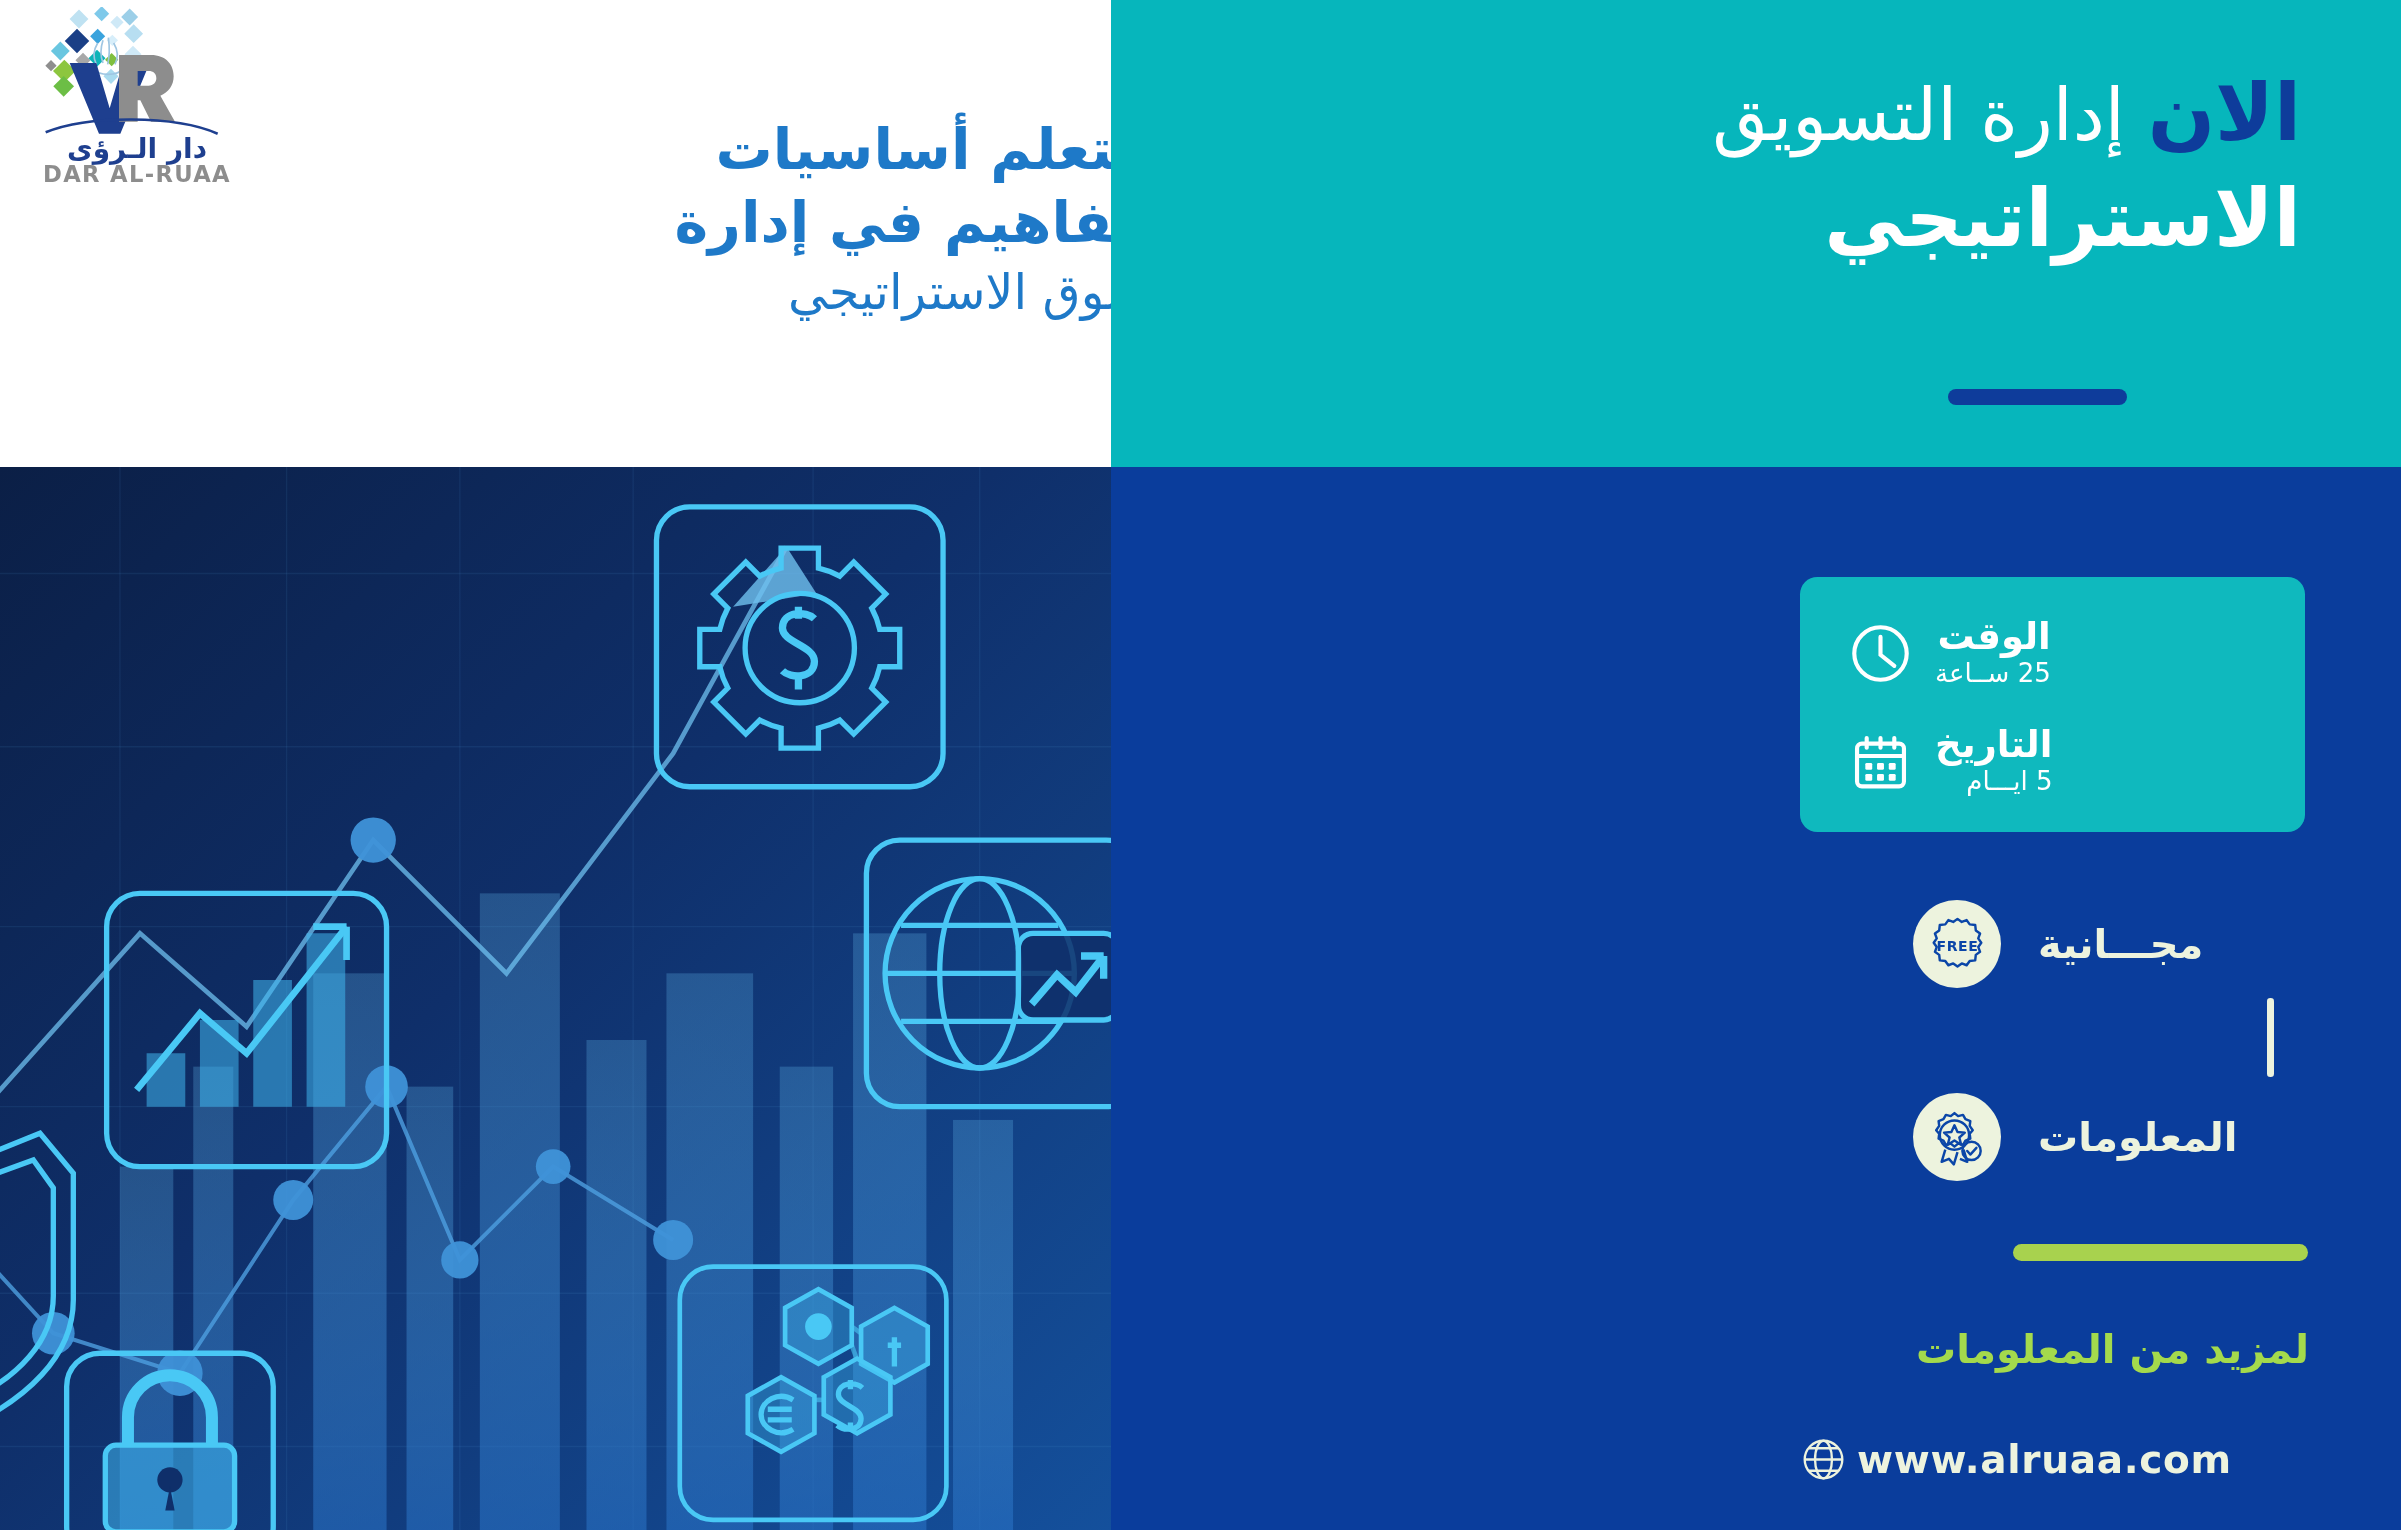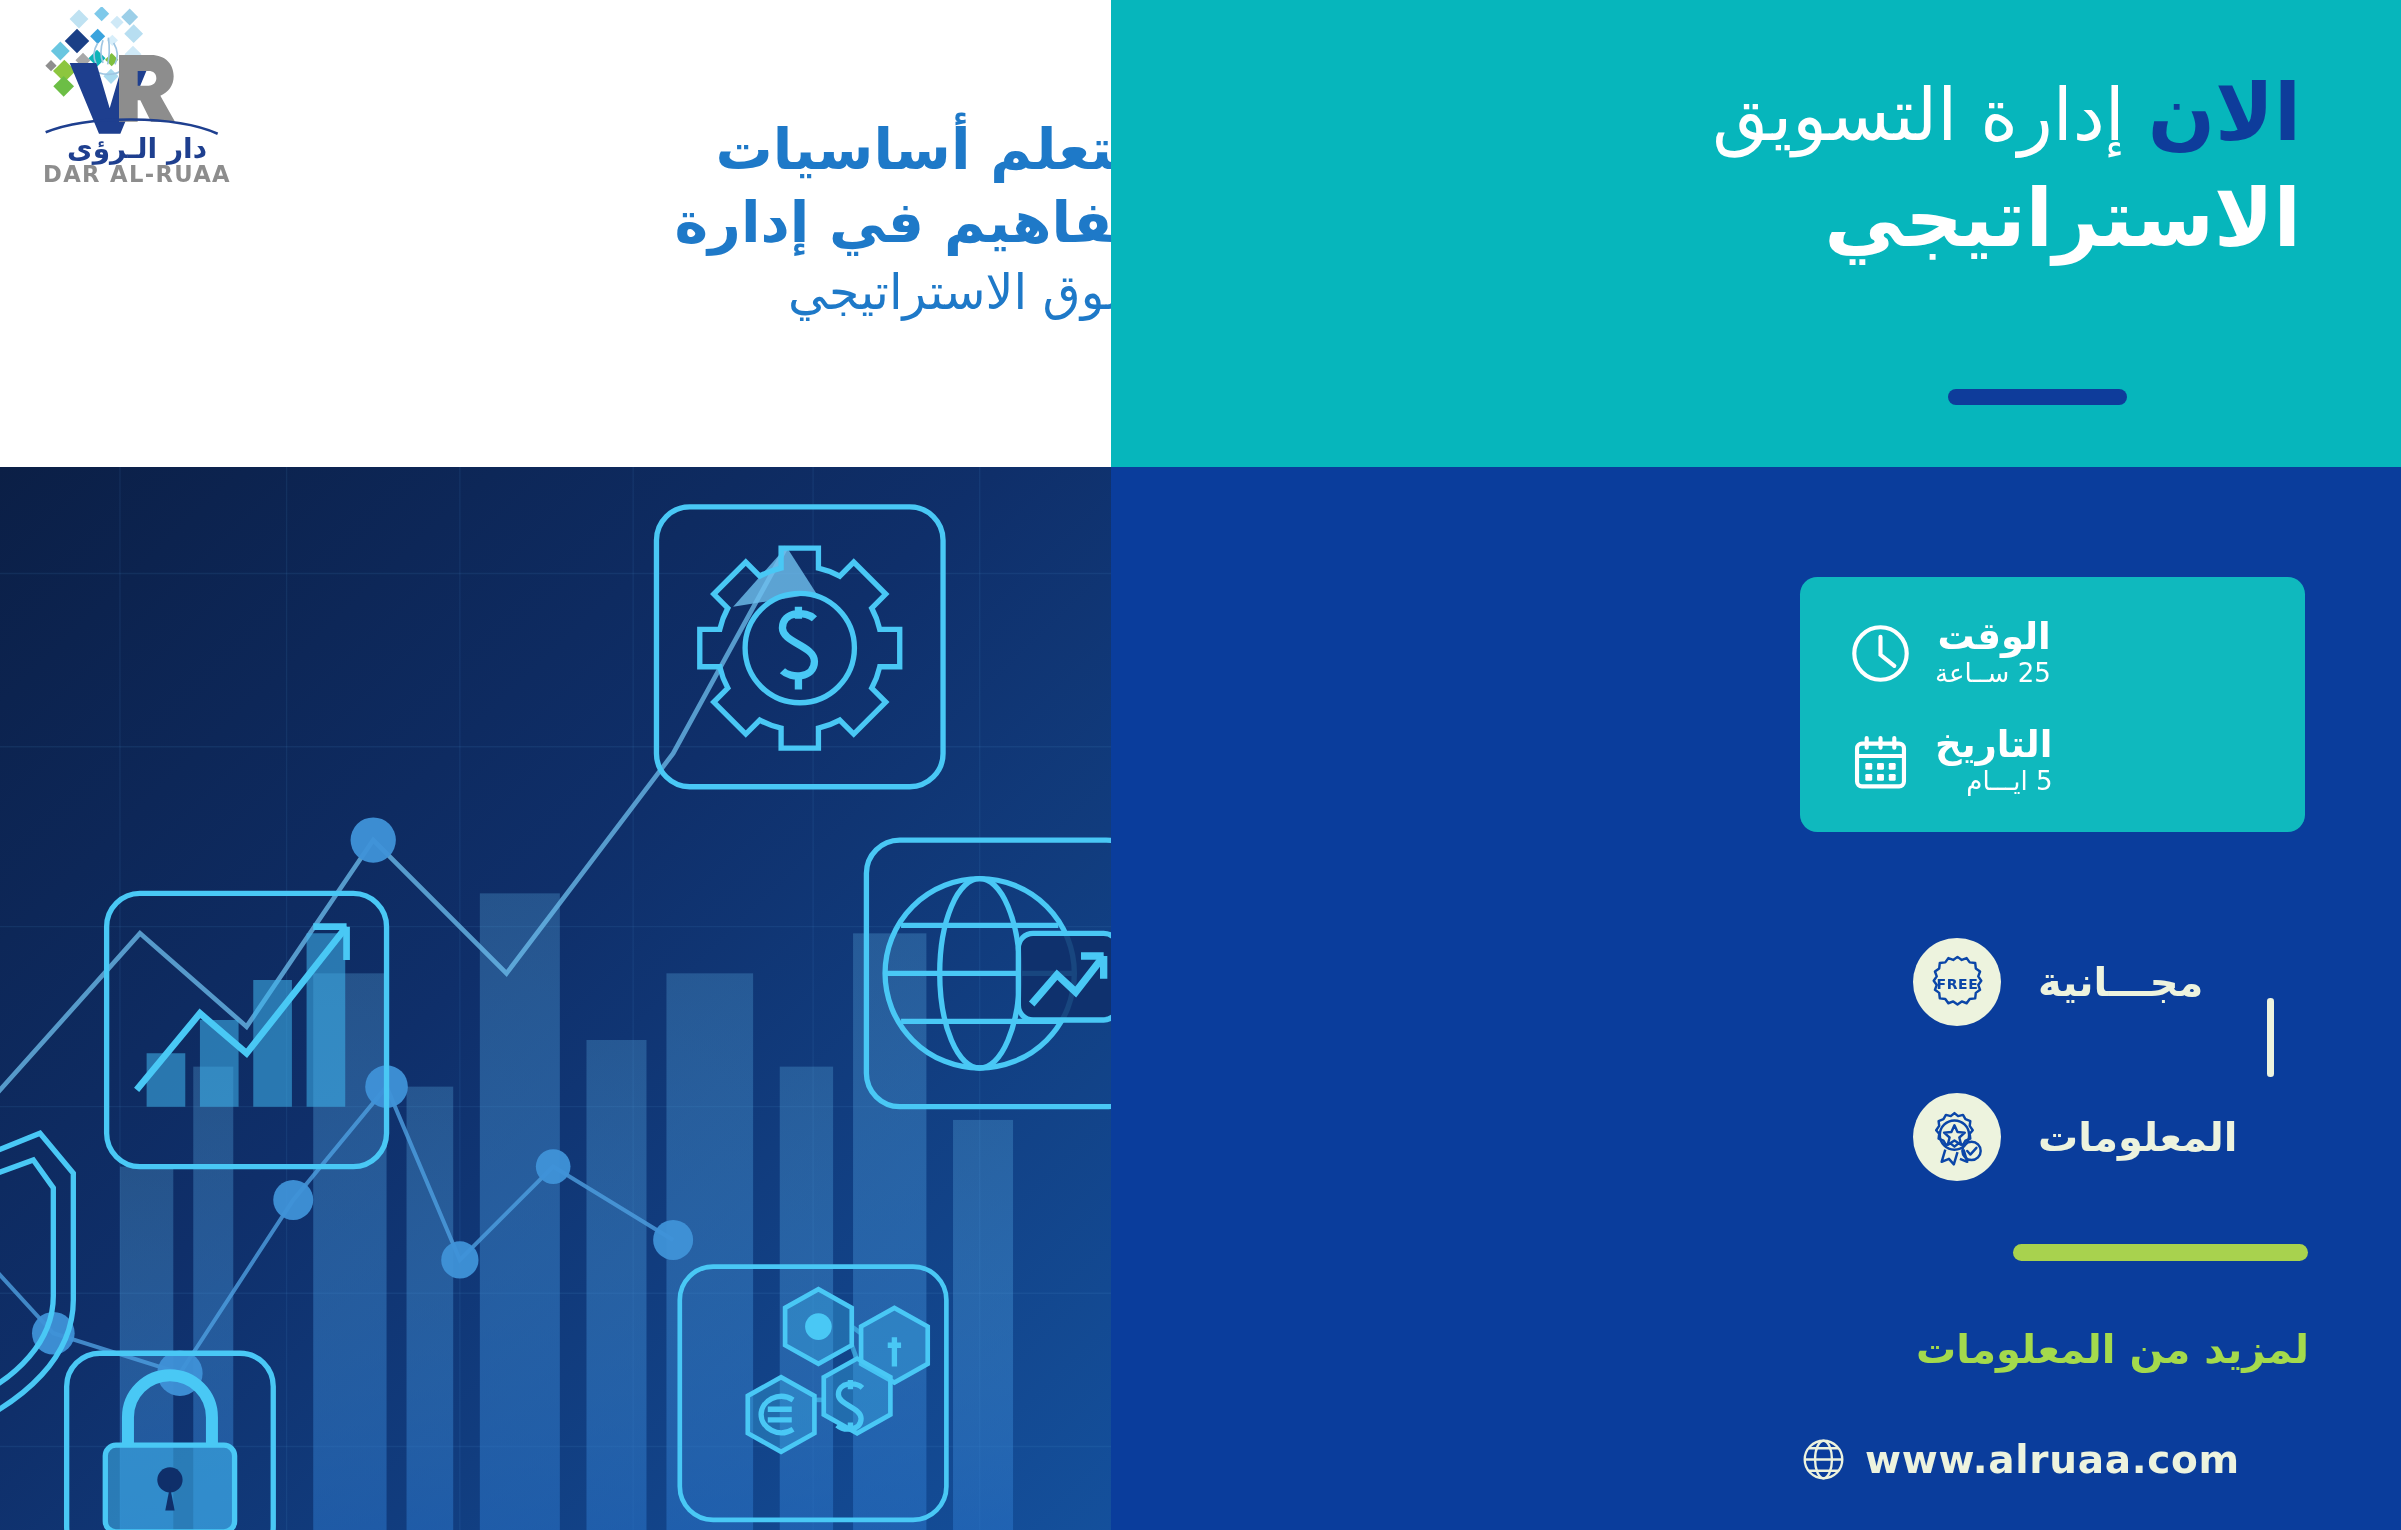--- a/index.html
+++ b/index.html
@@ -48,21 +48,21 @@
               justify-content:flex-start; gap:20px; }
   .info-icon { width:69px; height:69px; flex:0 0 69px; }
   .info-icon svg { width:100%; height:100%; display:block; }
   .info-text { text-align:right; direction:rtl; color:#FFFFFF; }
   .info-label { font-size:37px; font-weight:bold; line-height:1.05; }
   .info-value { font-size:26px; font-weight:normal; line-height:1.2; margin-top:1.3px; }
 
   
   .feat { position:absolute; display:flex; flex-direction:row-reverse;
           align-items:center; gap:37px; }
-  .feat-free { left:1913px; top:938px; }
+  .feat-free { left:1913px; top:900px; }
   .feat-cert { left:1913px; top:1093px; }
   .badge { width:88px; height:88px; flex:0 0 88px; border-radius:50%;
            background:#EDF3DE; display:flex; align-items:center; justify-content:center; }
   .badge svg { width:61px; height:61px; display:block; }
   .feat-label { font-size:40px; font-weight:bold; color:#EDF3DE;
                 direction:rtl; white-space:nowrap; }
   .feat-divider { position:absolute; left:2267px; top:998px; width:6.7px; height:79px;
                   background:#EDF3DE; border-radius:3.3px; }
 
   
@@ -70,21 +70,21 @@
                 background:#A8D24E; border-radius:8.7px; }
 
   
   .more-info { position:absolute; left:1800px; top:1326px; width:509px;
                text-align:right; direction:rtl; color:#A4DA4C;
                font-size:40px; font-weight:bold; }
 
   
   .site { position:absolute; left:1800px; top:1436px; width:509px;
           display:flex; flex-direction:row-reverse; align-items:center;
-          justify-content:flex-start; gap:18px; }
+          justify-content:flex-start; gap:10px; }
   .site-globe { width:47px; height:47px; flex:0 0 47px; }
   .site-globe svg { width:100%; height:100%; display:block; }
   .site-url { font-size:39px; font-weight:bold; color:#EDF3DE;
               direction:ltr; letter-spacing:0.7px; }
 
   
   .illu { position:absolute; inset:0; }
   .illu svg { width:100%; height:100%; display:block; }
 </style>
 </head>

